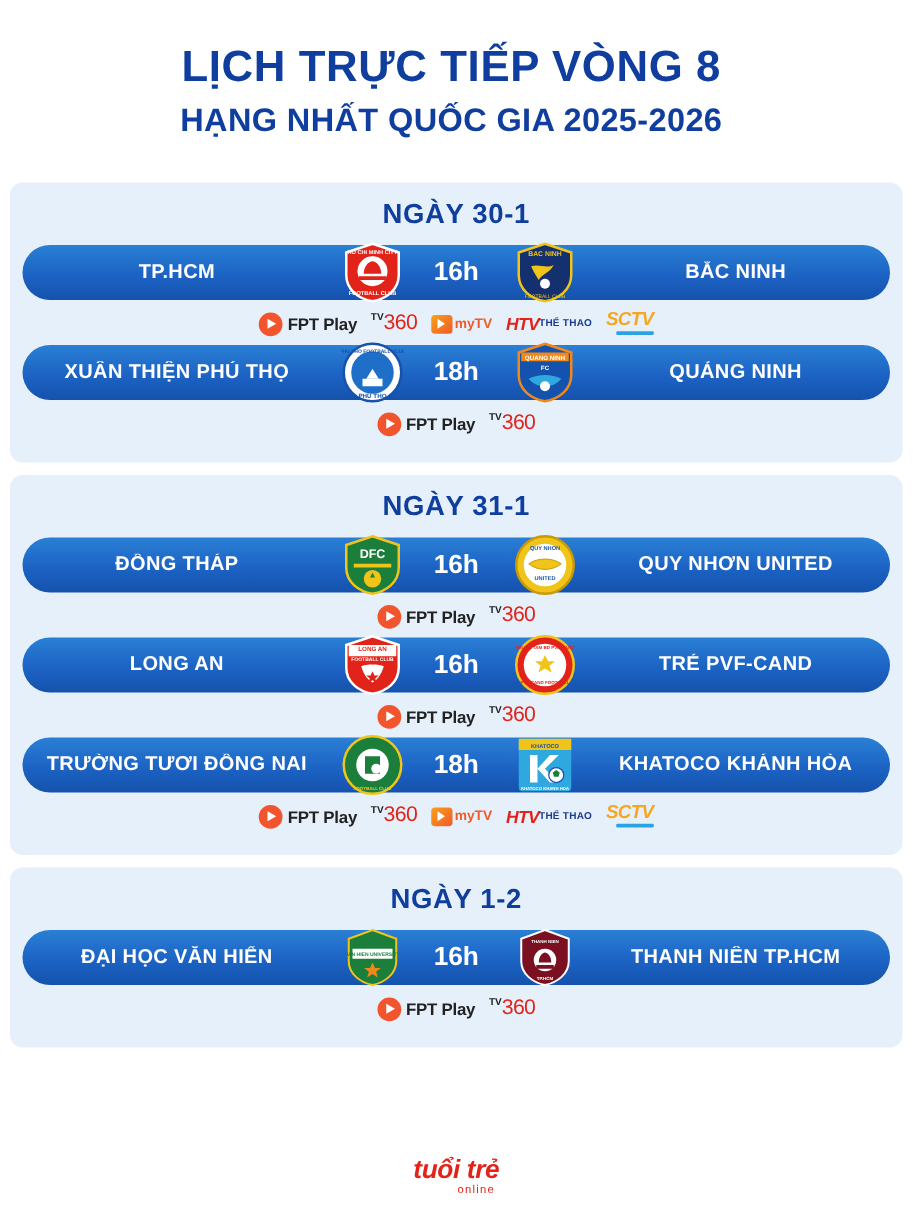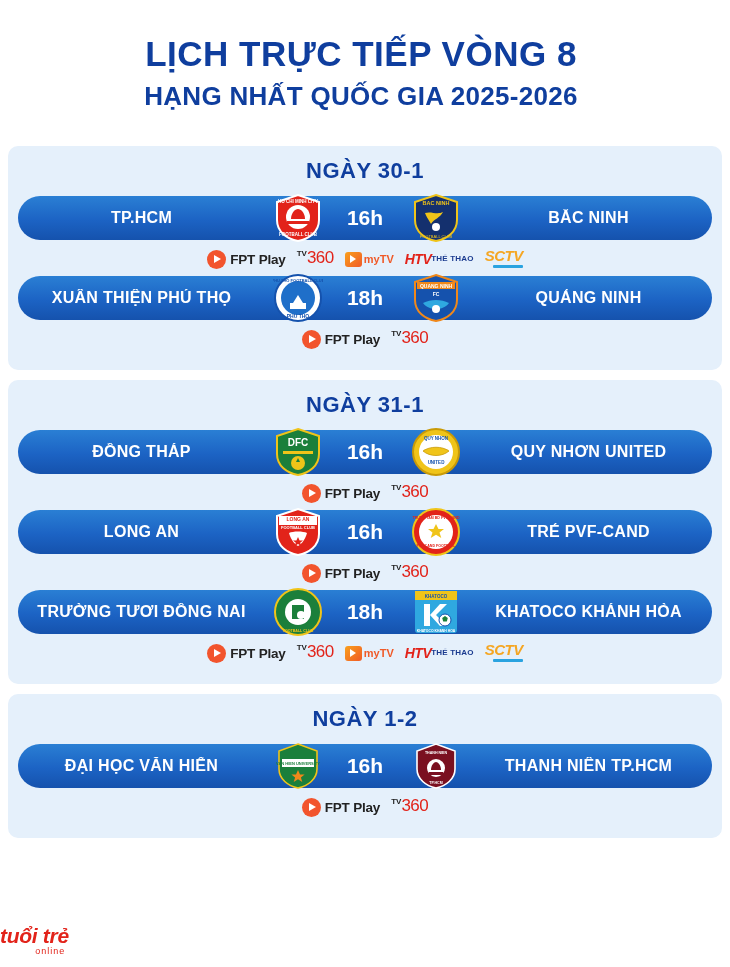--- a/index.html
+++ b/index.html
@@ -208,20 +208,21 @@
   }
   .sctv .sctv-bar {
     width: 30px; height: 3px; background: #2aa3e0; margin-top: 2px; border-radius: 1px;
   }
 
   
   .footer {
     height: 54px;
     display: flex;
     align-items: center;
+    justify-content: center;
     flex: 0 0 auto;
   }
   .tuoitre {
     display: flex; flex-direction: column; align-items: center; line-height: 1;
   }
   .tuoitre .tt-main {
     font-size: 21px; font-weight: bold; color: #e2231a; font-style: italic;
     letter-spacing: -0.3px;
   }
   .tuoitre .tt-sub {

